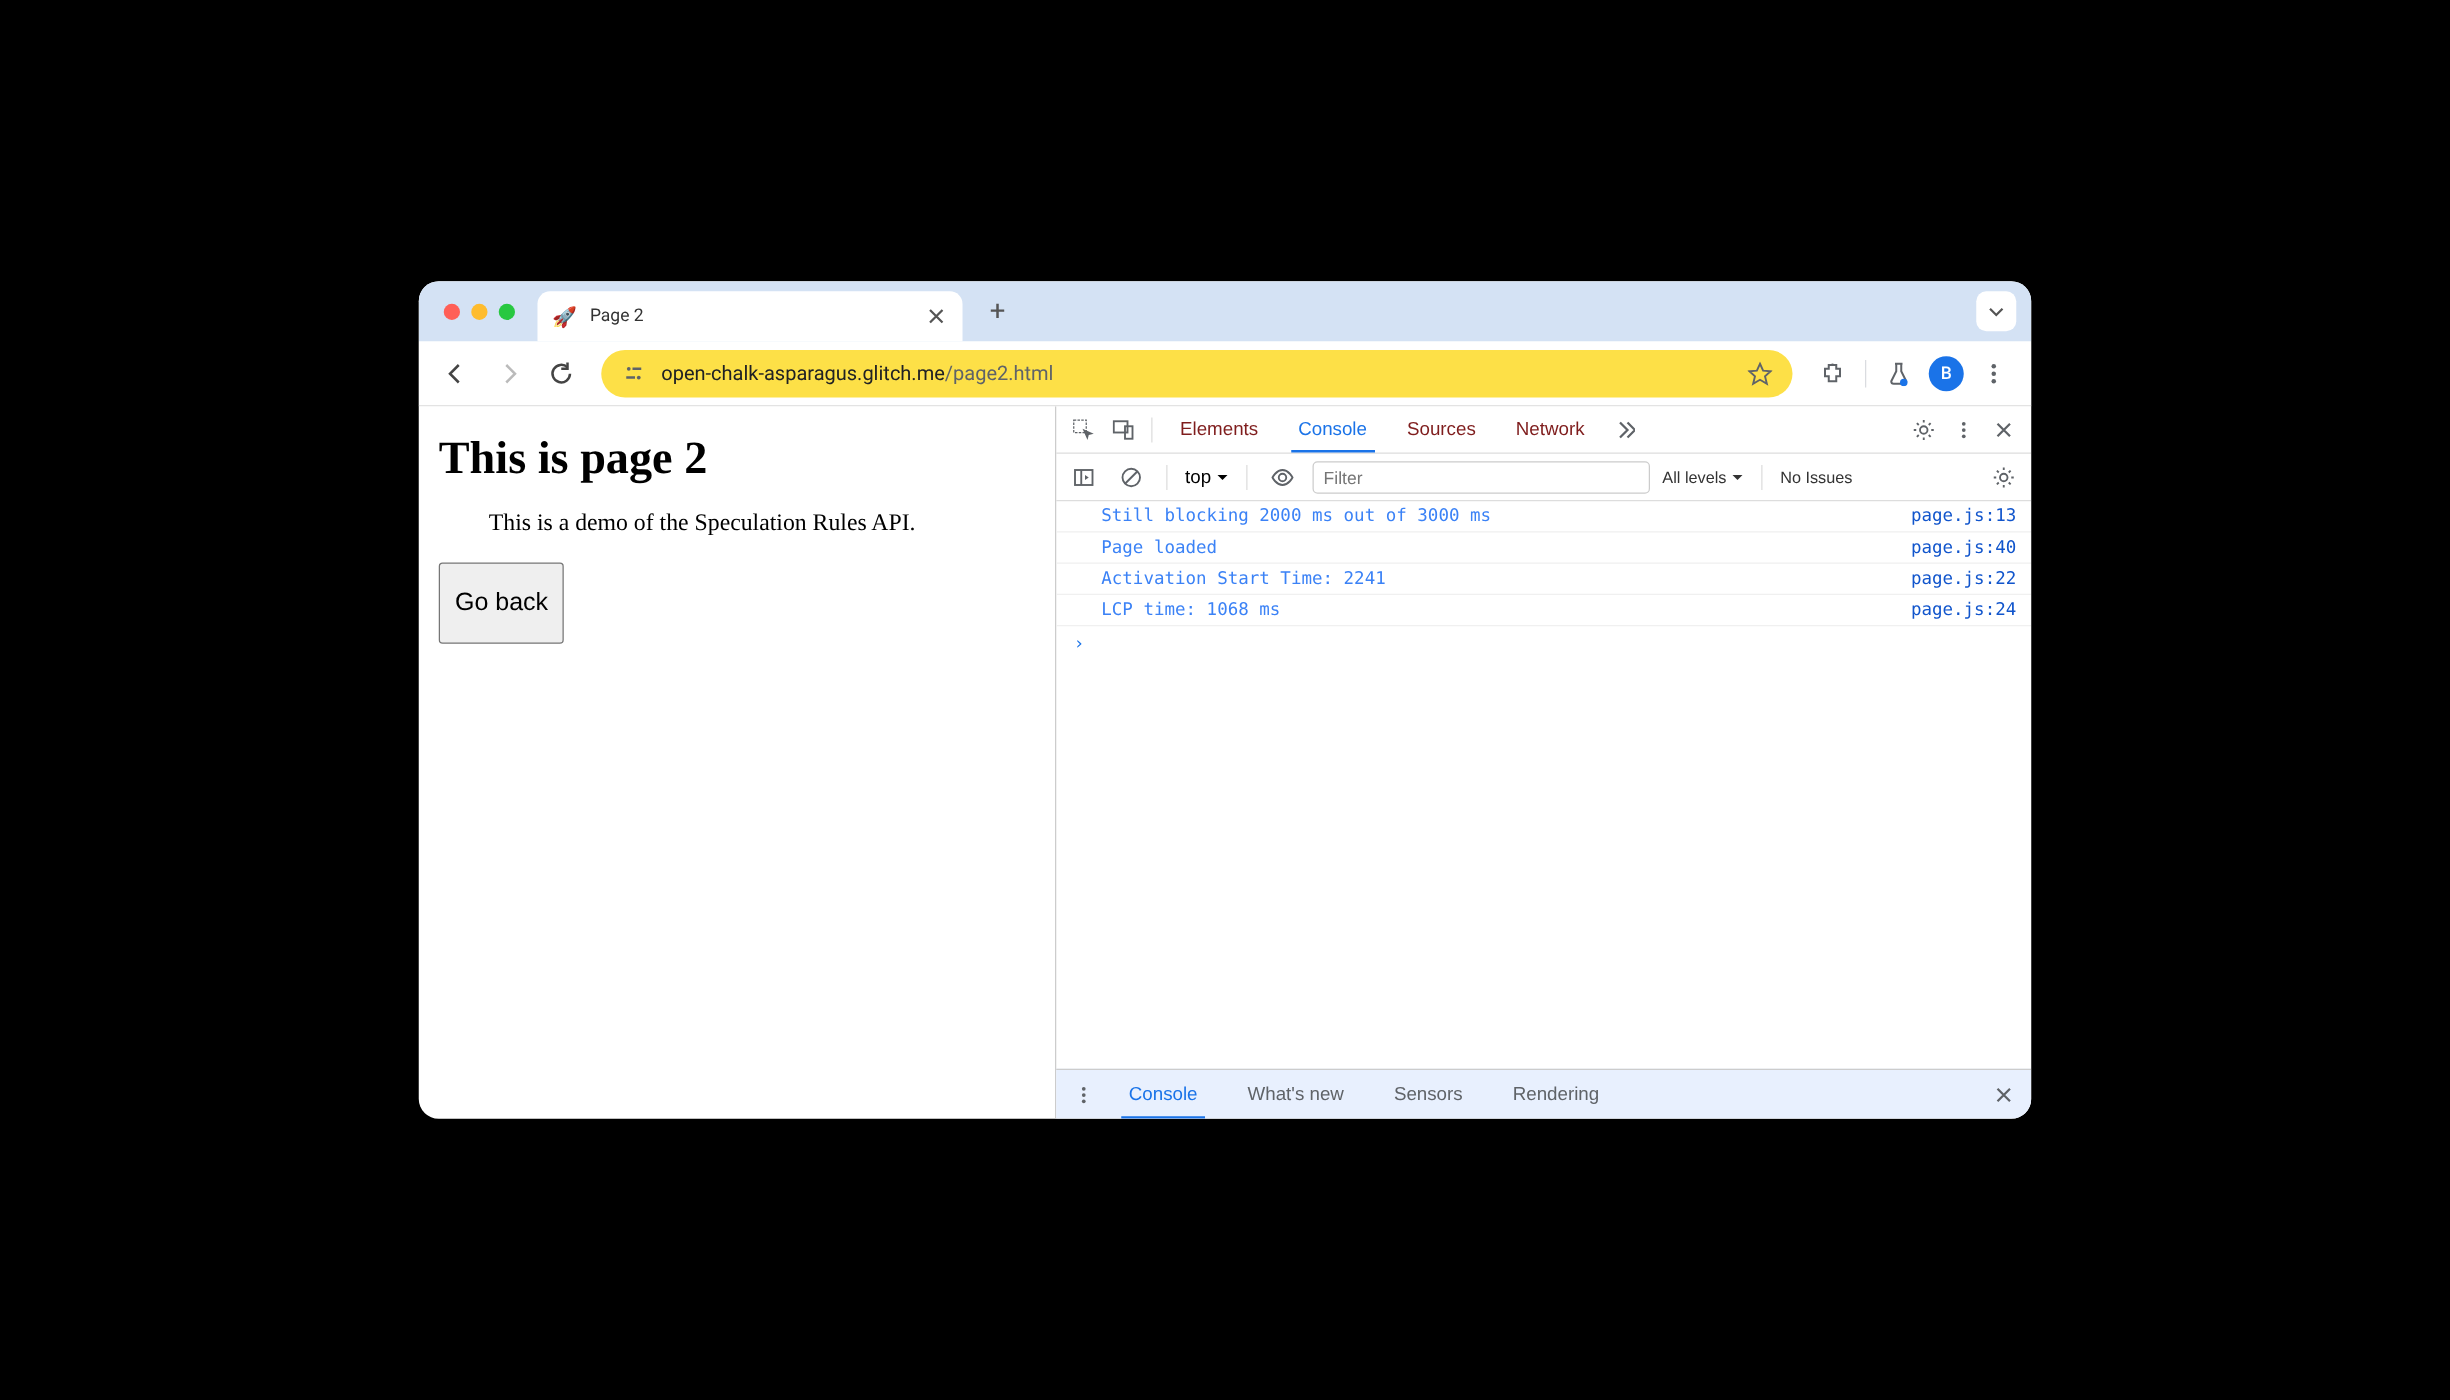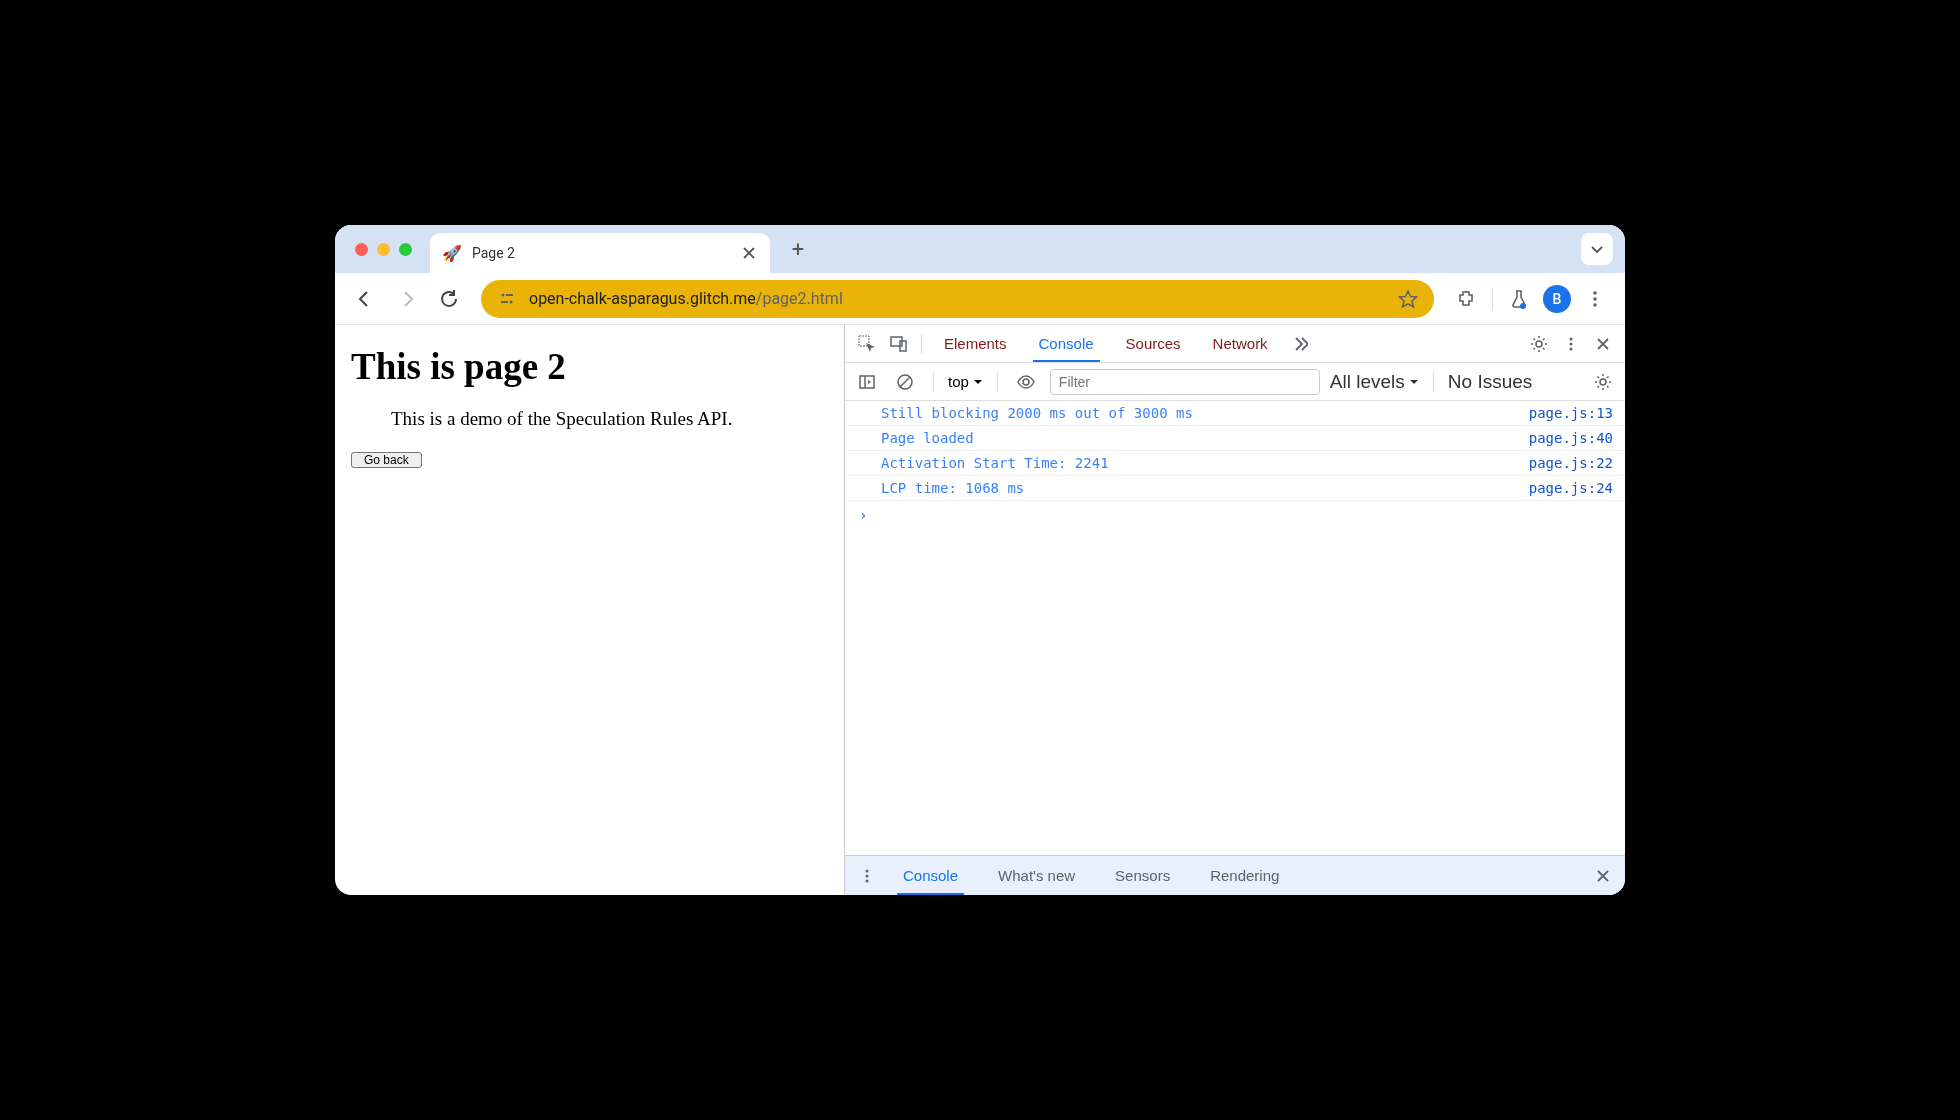--- a/index.html
+++ b/index.html
@@ -108,21 +108,21 @@
       align-items: center;
       justify-content: center;
       color: #444;
       cursor: pointer;
       border-radius: 50%;
     }
     .nav-btn.disabled { color: #bbb; }
     .addr-bar {
       flex: 1;
       height: 38px;
-      background: #eab308;
+      background: #fde047;
       border-radius: 19px;
       display: flex;
       align-items: center;
       padding: 0 16px;
       gap: 12px;
       margin: 0 8px;
     }
     .site-icon {
       width: 20px;
       height: 20px;
@@ -189,22 +189,22 @@
       font-weight: bold;
       margin-bottom: 20px;
     }
     .page p {
       font-size: 19px;
       margin-bottom: 20px;
       margin-left: 40px;
     }
     .page button {
       font-family: -apple-system, sans-serif;
-      font-size: 12px;
-      padding: 0 12px;
+      font-size: 20px;
+      padding: 20px 12px;
       background: #efefef;
       border: 1px solid #767676;
       border-radius: 3px;
       cursor: pointer;
     }
     .devtools {
       flex: 1;
       display: flex;
       flex-direction: column;
       font-family: -apple-system, sans-serif;
@@ -277,21 +277,21 @@
     }
     .filter-input {
       height: 26px;
       border: 1px solid #ccc;
       border-radius: 4px;
       padding: 0 8px;
       font-size: 14px;
       width: 270px;
     }
     .levels-select, .issues-text {
-      font-size: 19px;
+      font-size: 13px;
       color: #333;
       display: flex;
       align-items: center;
       gap: 4px;
       cursor: pointer;
     }
     .console-output {
       flex: 1;
       font-family: Menlo, Monaco, monospace;
       font-size: 14px;

